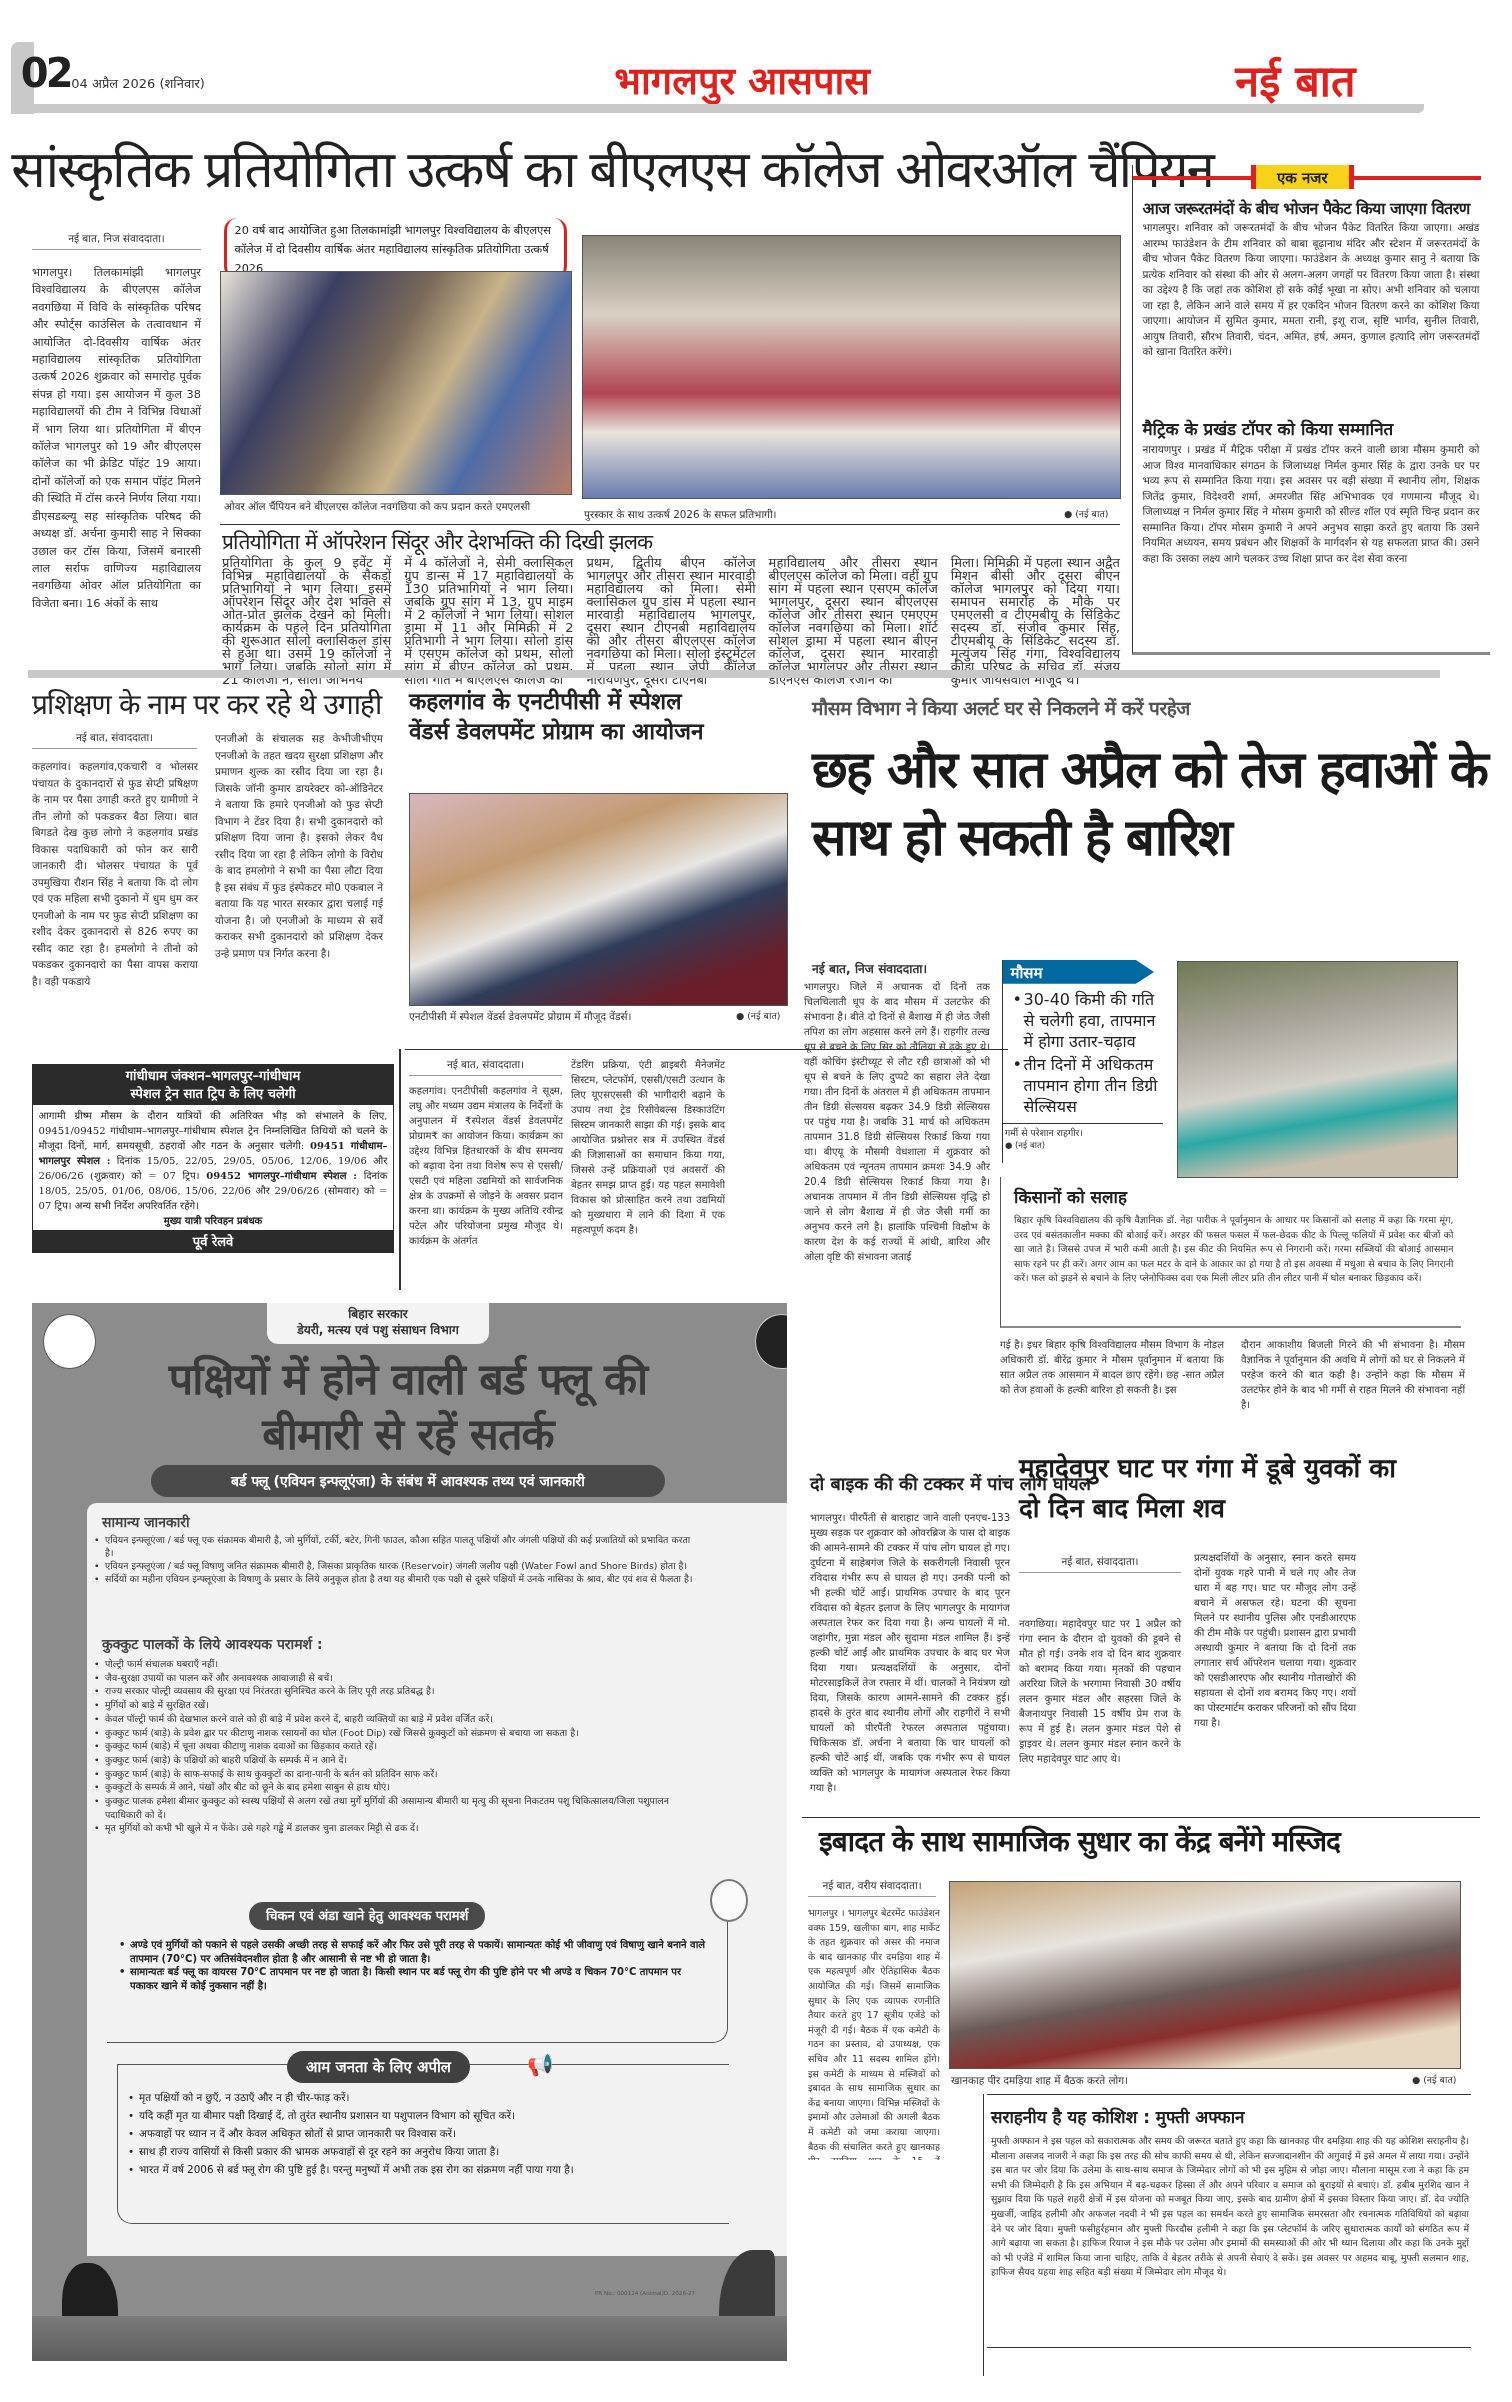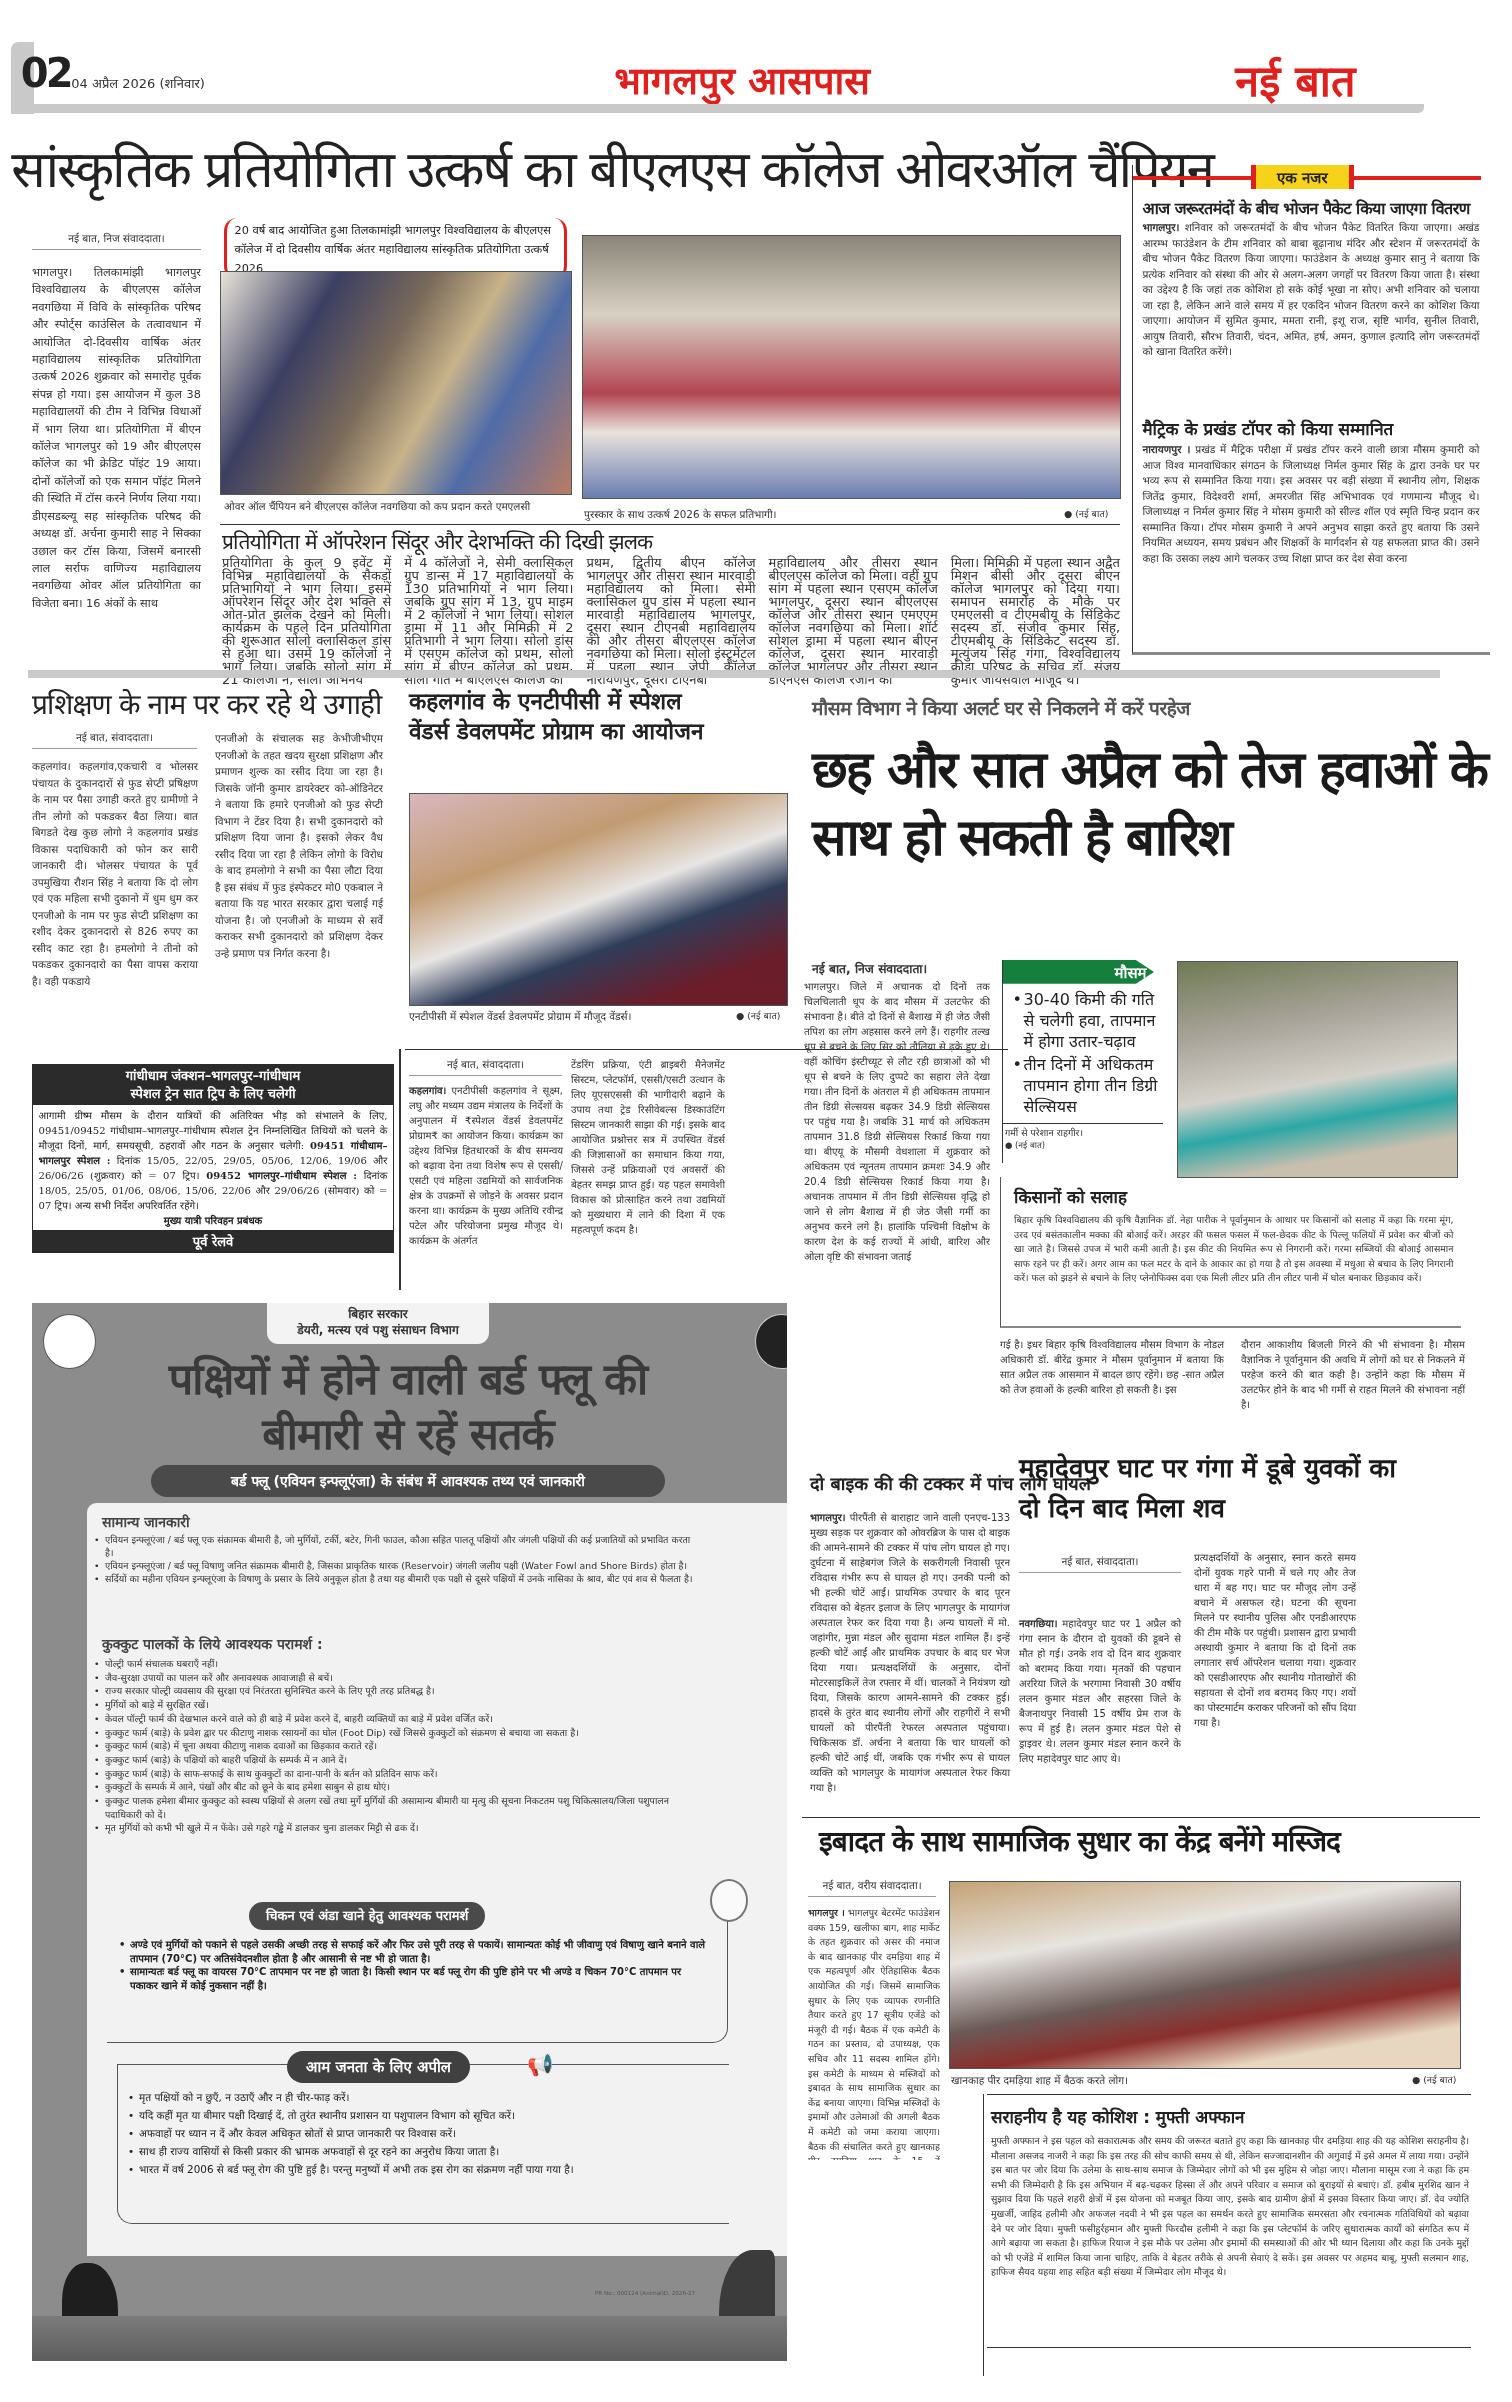--- a/index.html
+++ b/index.html
@@ -5,21 +5,21 @@
 *{box-sizing:border-box;margin:0;padding:0}
 body{width:1512px;height:2402px;background:#fff;font-family:"DejaVu Sans",sans-serif;color:#222;position:relative;overflow:hidden}
 .abs{position:absolute}
 .txt{font-size:10.4px;line-height:16px;color:#333;text-align:justify}
 .txtc{font-size:13px;line-height:13px;color:#333;text-align:justify}
 .byline{font-size:10.4px;text-align:center;border-bottom:0.9px solid #999;padding-bottom:3.8px;color:#333}
 .photo{background:linear-gradient(135deg,#8a7a6a,#b9a88f 40%,#6d6a7a 70%,#9a8f80);border:0.9px solid #555}
 .caption{font-size:10.4px;color:#333}
 .credit{font-size:9.4px;color:#333}
 .hl{font-family:"DejaVu Sans",sans-serif;font-weight:bold;color:#222;letter-spacing:-0.9px}
-b.lead{font-weight:bold}
+b.lead{font-weight:normal}
 ul.blist{list-style:none}
 ul.blist li{position:relative;padding-left:13px}
 ul.blist li:before{content:"•";position:absolute;left:1.9px}
 </style>
 </head>
 <body>
 
 <div class="abs" style="left:11.3px;top:42px;width:1412px;height:75px;">
   <div class="abs" style="left:0;top:0;width:22.6px;height:72px;background:#c9c9c9;border-radius:7.5px 0 0 0;"></div>
   <div class="abs" style="left:9.4px;top:7.5px;font-size:40px;font-weight:bold;color:#222;letter-spacing:-2.8px;">02</div>
@@ -103,21 +103,21 @@
 </div>
 <div class="abs txtc" style="left:571px;top:1057px;width:154px;font-size:10px;line-height:15px;">टेंडरिंग प्रक्रिया, एंटी ब्राइबरी मैनेजमेंट सिस्टम, प्लेटफॉर्म, एससी/एसटी उत्थान के लिए यूएसएससी की भागीदारी बढ़ाने के उपाय तथा ट्रेड रिसीवेबल्स डिस्काउंटिंग सिस्टम जानकारी साझा की गई। इसके बाद आयोजित प्रश्नोत्तर सत्र में उपस्थित वेंडर्स की जिज्ञासाओं का समाधान किया गया, जिससे उन्हें प्रक्रियाओं एवं अवसरों की बेहतर समझ प्राप्त हुई। यह पहल समावेशी विकास को प्रोत्साहित करने तथा उद्यमियों को मुख्यधारा में लाने की दिशा में एक महत्वपूर्ण कदम है।</div>
 <div class="abs" style="left:399px;top:1049px;width:1.9px;height:241px;background:#333;"></div>
 
 <div class="abs" style="left:812px;top:695px;font-size:19px;font-weight:bold;color:#555;white-space:nowrap;letter-spacing:-0.5px;">मौसम विभाग ने किया अलर्ट घर से निकलने में करें परहेज</div>
 <div class="abs" style="left:812px;top:736px;width:687px;font-size:51px;font-weight:bold;line-height:68px;color:#1a1a1a;letter-spacing:-1.9px;">छह और सात अप्रैल को तेज हवाओं के साथ हो सकती है बारिश</div>
 <div class="abs byline" style="left:812px;top:960px;width:171px;text-align:left;border:none;font-size:12.2px;font-weight:bold;">नई बात, निज संवाददाता।</div>
 <div class="abs txtc" style="left:804px;top:979px;width:186px;font-size:10px;line-height:15px;height:443px;overflow:hidden;">भागलपुर। जिले में अचानक दो दिनों तक चिलचिलाती धूप के बाद मौसम में उलटफेर की संभावना है। बीते दो दिनों से बैशाख में ही जेठ जैसी तपिश का लोग अहसास करने लगे हैं। राहगीर तल्ख धूप से बचने के लिए सिर को तौलिया से ढ़के हुए थे। वहीं कोचिंग इंस्टीच्यूट से लौट रही छात्राओं को भी धूप से बचने के लिए दुप्पटे का सहारा लेते देखा गया। तीन दिनों के अंतराल में ही अधिकतम तापमान तीन डिग्री सेल्सयस बढ़कर 34.9 डिग्री सेल्सियस पर पहुंच गया है। जबकि 31 मार्च को अधिकतम तापमान 31.8 डिग्री सेल्सियस रिकार्ड किया गया था। बीएयू के मौसमी वेधशाला में शुक्रवार को अधिकतम एवं न्यूनतम तापमान क्रमशः 34.9 और 20.4 डिग्री सेल्सियस रिकार्ड किया गया है। अचानक तापमान में तीन डिग्री सेल्सियस वृद्धि हो जाने से लोग बैशाख में ही जेठ जैसी गर्मी का अनुभव करने लगे है। हालांकि पश्चिमी विक्षोभ के कारण देश के कई राज्यों में आंधी, बारिश और ओला वृष्टि की संभावना जताई</div>
 
 <div class="abs" style="left:1002px;top:960px;width:166px;height:203px;border-left:0.9px solid #333;">
-  <div style="background:#15803d;color:#fff;font-weight:bold;font-size:15px;padding:1.9px 7.5px;width:151px;clip-path:polygon(0 0,88% 0,100% 50%,88% 100%,0 100%);text-align:right;">मौसम</div>
+  <div style="background:#0369a1;color:#fff;font-weight:bold;font-size:15px;padding:1.9px 7.5px;width:151px;clip-path:polygon(0 0,88% 0,100% 50%,88% 100%,0 100%);">मौसम</div>
   <ul class="blist" style="font-size:16px;line-height:21px;color:#222;padding:5.6px 3.8px 3.8px 7.5px;list-style:none;">
     <li style="margin-bottom:1.9px;">30-40 किमी की गति से चलेगी हवा, तापमान में होगा उतार-चढ़ाव</li>
     <li>तीन दिनों में अधिकतम तापमान होगा तीन डिग्री सेल्सियस</li>
   </ul>
   <div style="width:160px;height:0.9px;background:#333;margin:1.9px 0;"></div>
   <div style="font-size:9.4px;color:#333;padding-left:1.9px;">गर्मी से परेशान राहगीर।</div>
   <div style="font-size:8.5px;color:#333;padding-left:1.9px;">● (नई बात)</div>
 </div>
 <div class="abs photo" style="left:1177px;top:961px;width:281px;height:217px;background:linear-gradient(170deg,#6f7a55 0,#a9a49a 30%,#d5d2cb 55%,#2ca7a5 70%,#c8bfae 85%);"></div>
 

